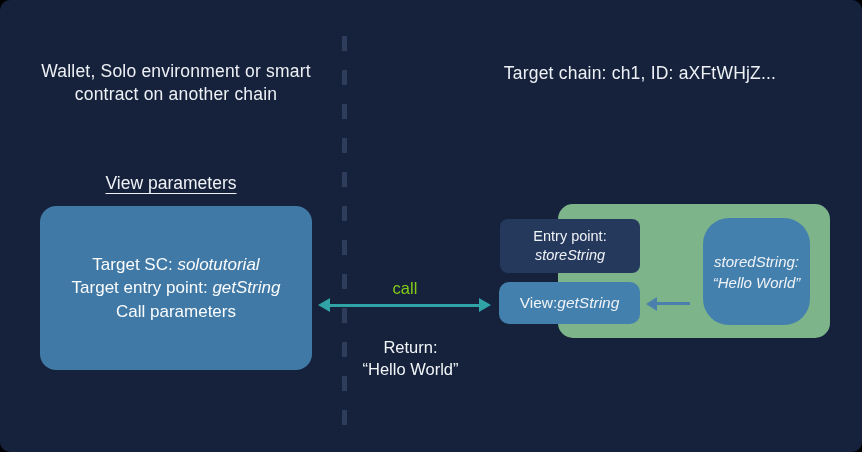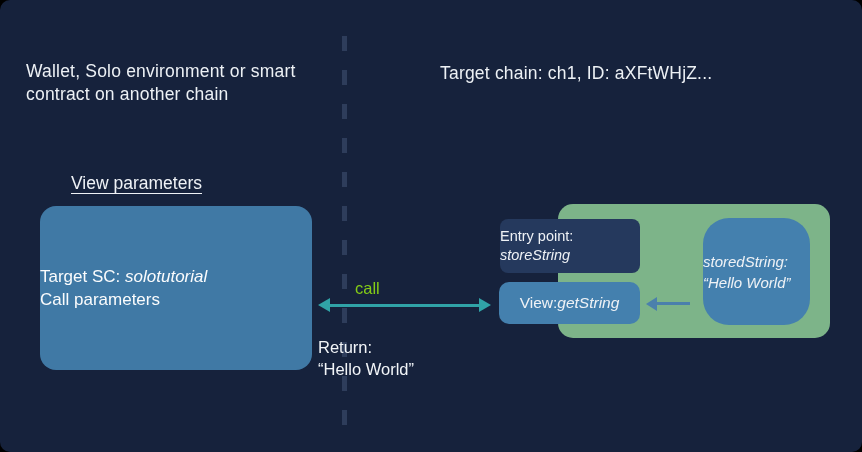--- a/index.html
+++ b/index.html
@@ -2,21 +2,21 @@
 <html><head>
 <meta charset="utf-8">
 <style>
   html,body{margin:0;padding:0;background:#000;}
   body{font-family:"Liberation Sans","DejaVu Sans",sans-serif;}
   #stage{
     position:relative;width:862px;height:452px;background:#16223C;
     border-radius:10px;overflow:hidden;color:#EFF2F6;
   }
   .abs{position:absolute;}
-  .center{text-align:left;}
+  .center{text-align:center;}
   
   .zone-title{font-size:17.5px;line-height:23px;letter-spacing:.2px;color:#EDF1F5;}
   
   #divider{
     left:342px;top:36px;width:5px;height:392px;
     background:repeating-linear-gradient(to bottom,#2E3D5B 0px,#2E3D5B 15px,transparent 15px,transparent 34px);
   }
   
   #view-params{left:71px;top:173px;width:200px;font-size:17.5px;
     text-decoration:underline;text-underline-offset:4px;text-decoration-thickness:1px;}
@@ -67,20 +67,23 @@
   <div id="divider" class="abs"></div>
 
   <div class="abs center zone-title" style="left:440px;top:62px;width:400px;">Target chain: ch1, ID: aXFtWHjZ...</div>
 
   <div id="view-params" class="abs center">View parameters</div>
 
   <div id="left-box" class="abs center">
     <div>
       <span>Target SC: </span><span class="it">solotutorial</span>
     </div>
+    <div>
+      <span>Target entry point: </span><span class="it">getString</span>
+    </div>
     <div>Call parameters</div>
   </div>
 
 
   <div id="green-box" class="abs"></div>
 
   <div id="entry-box" class="abs center">
     <div>Entry point:</div>
     <div class="it">storeString</div>
   </div>

